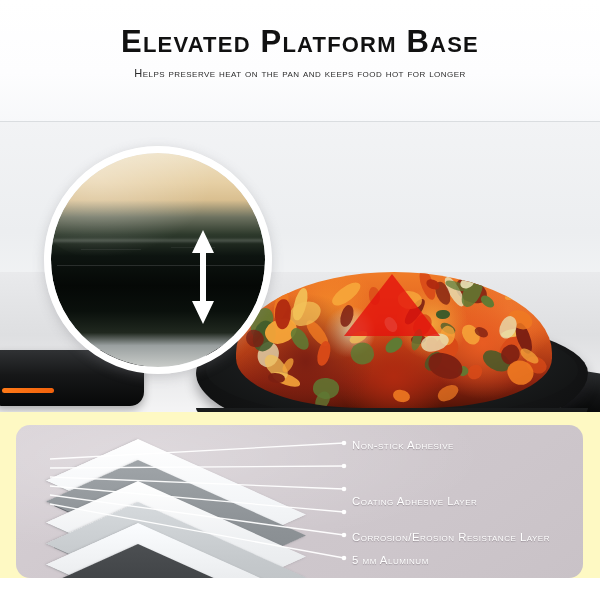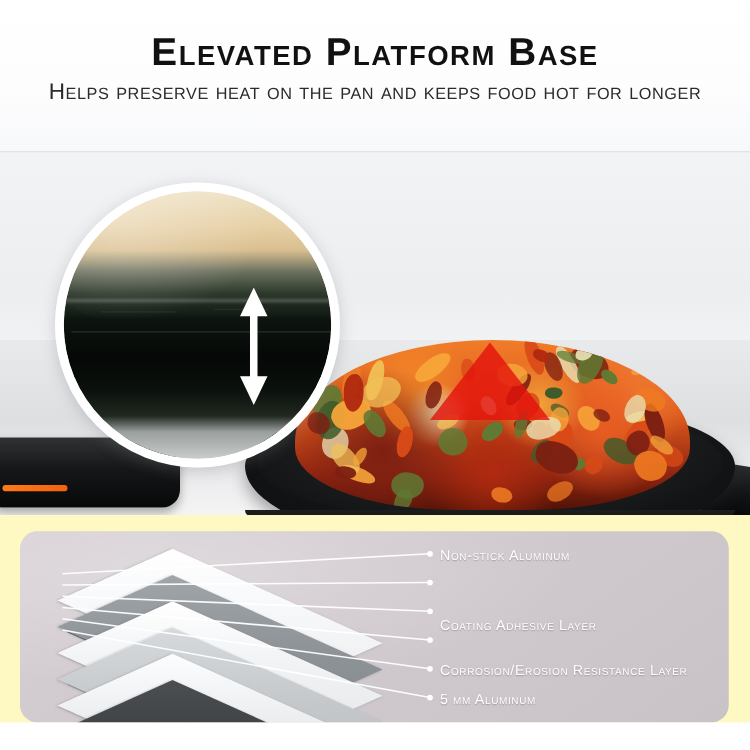--- a/index.html
+++ b/index.html
@@ -14,21 +14,21 @@
   .hdr{position:absolute;left:0;top:0;width:600px;height:122px;
        background:linear-gradient(180deg,#ffffff 0%,#fdfdfe 60%,#f7f8fa 100%);}
   .title{
     position:absolute;left:0;top:22px;width:600px;text-align:center;
     font-size:31px;font-weight:700;color:#111111;
     font-variant:small-caps;letter-spacing:1.2px;line-height:40px;
     white-space:nowrap;
   }
   .subtitle{
     position:absolute;left:0;top:62px;width:600px;text-align:center;
-    font-size:18px;font-weight:400;color:#2b2b2b;
+    font-size:11px;font-weight:400;color:#2b2b2b;
     font-variant:small-caps;letter-spacing:.45px;line-height:22px;
     white-space:nowrap;
   }
 
   
   .hero{position:absolute;left:0;top:122px;width:600px;height:290px;overflow:hidden;
         background:linear-gradient(180deg,#f2f3f5 0%,#eceef0 38%,#f6f7f8 72%,#fdfdfd 100%);}
   .counter{position:absolute;left:0;top:150px;width:600px;height:140px;
            background:linear-gradient(180deg,#e9eaec 0%,#dedfe1 45%,#f4f4f5 100%);}
   .pan{position:absolute;left:196px;top:196px;width:392px;height:122px;
@@ -265,20 +265,20 @@
         <path d="M 34 52 L 328 64" stroke="#ffffff" stroke-width="1.3" fill="none" opacity="0.95"></path>
         <circle cx="328" cy="64" r="2.3" fill="#ffffff"></circle>
         <path d="M 34 61 L 328 87" stroke="#ffffff" stroke-width="1.3" fill="none" opacity="0.95"></path>
         <circle cx="328" cy="87" r="2.3" fill="#ffffff"></circle>
         <path d="M 34 70 L 328 110" stroke="#ffffff" stroke-width="1.3" fill="none" opacity="0.95"></path>
         <circle cx="328" cy="110" r="2.3" fill="#ffffff"></circle>
         <path d="M 34 79 L 328 133" stroke="#ffffff" stroke-width="1.3" fill="none" opacity="0.95"></path>
         <circle cx="328" cy="133" r="2.3" fill="#ffffff"></circle>
       </svg>
 
-    <div class="lbl" style="left:336px;top:14px;">Non-stick Aluminum</div>
+    <div class="lbl" style="left:336px;top:14px;">Non-stick Adhesive</div>
     <div class="lbl" style="left:336px;top:70px;">Coating Adhesive Layer</div>
     <div class="lbl" style="left:336px;top:106px;">Corrosion/Erosion Resistance Layer</div>
     <div class="lbl" style="left:336px;top:129px;">5 mm Aluminum</div>
   </div>
 
   <div class="foot"></div>
 </div>
 
 </body></html>

